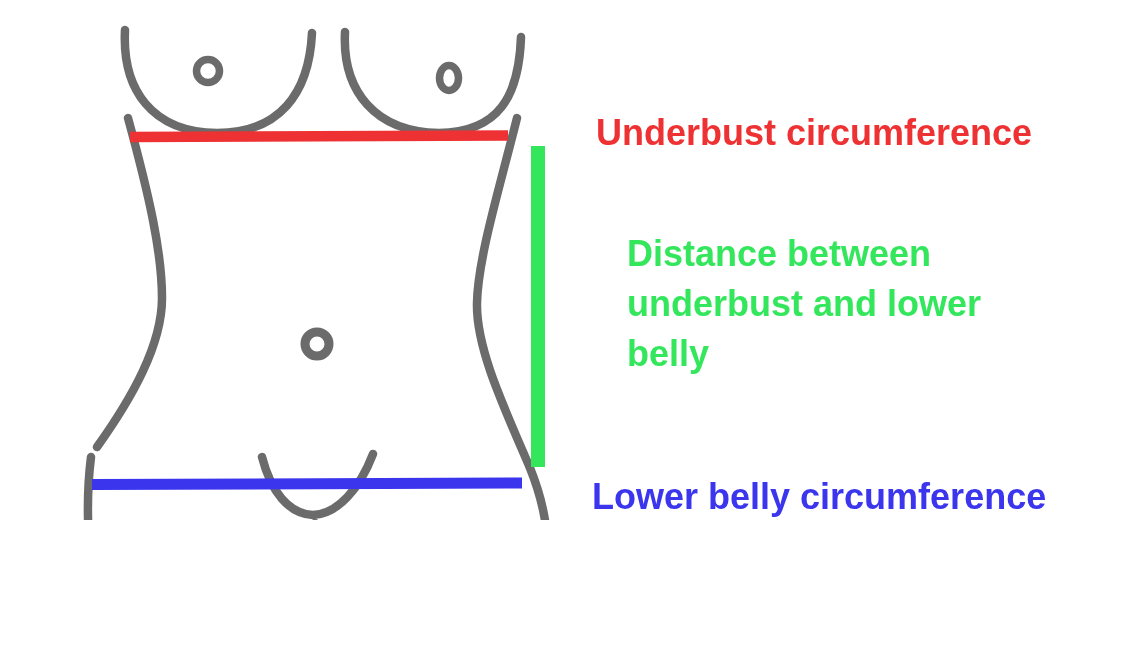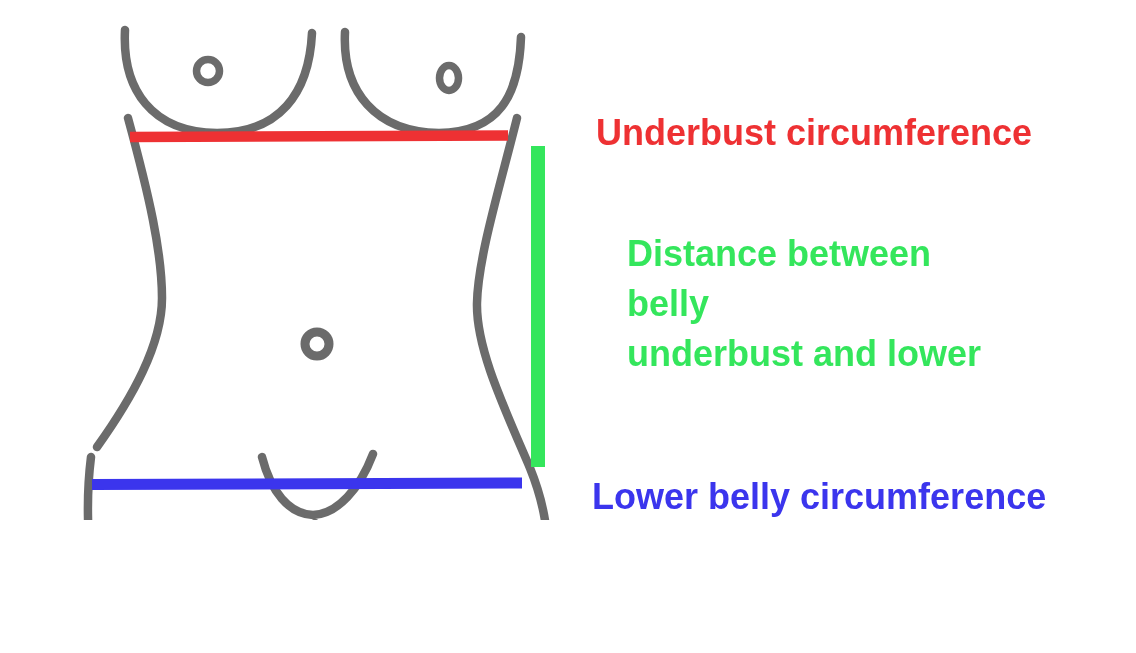--- a/index.html
+++ b/index.html
@@ -60,19 +60,19 @@
 
     <line class="measure red-line" x1="130" y1="137" x2="508" y2="135.5"></line>
     <rect class="green-bar" x="531" y="146" width="14" height="321"></rect>
     <line class="measure blue-line" x1="92" y1="484.5" x2="522" y2="483"></line>
   </svg>
 
   <div class="label label-underbust">Underbust circumference</div>
 
   <div class="label label-distance">
     <div>Distance between</div>
+    <div>underbust and lower</div>
     <div>belly</div>
-    <div>underbust and lower</div>
   </div>
 
   <div class="label label-lowerbelly">Lower belly circumference</div>
 
 </div>
 
 </body></html>

